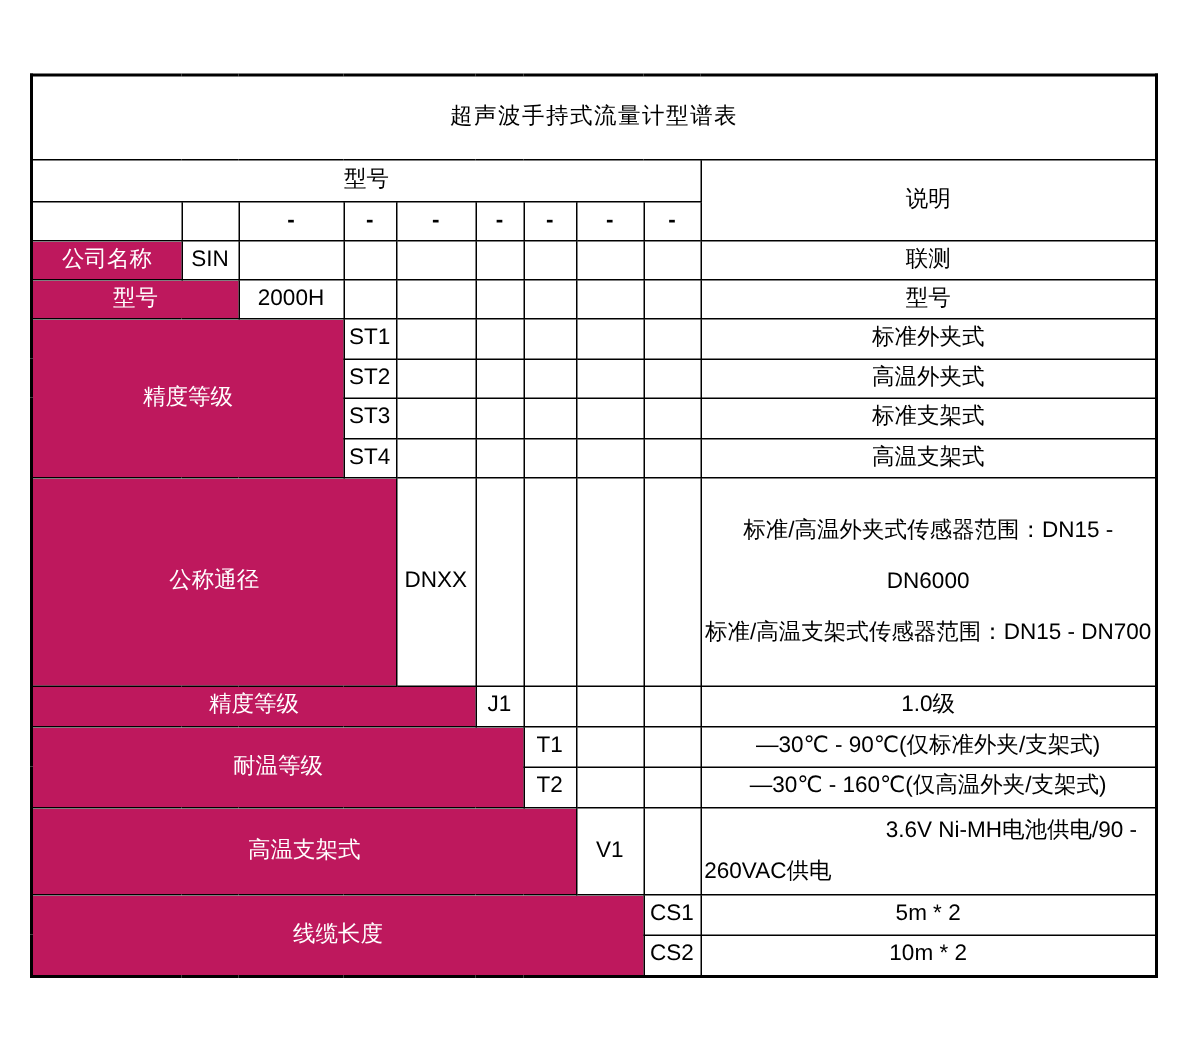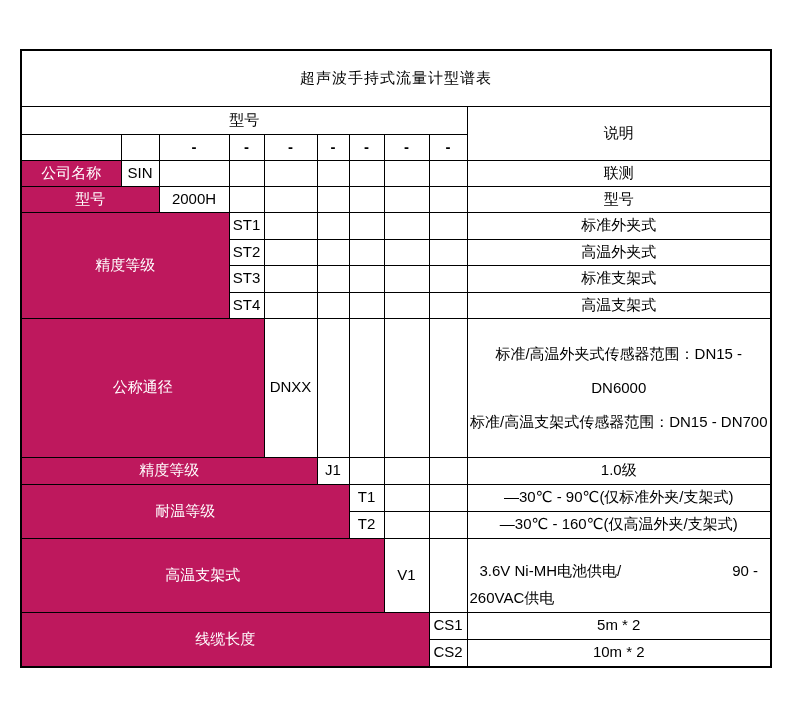--- a/index.html
+++ b/index.html
@@ -28,24 +28,23 @@
   }
   .title-cell { font-size: 16px; letter-spacing: 1px; }
   .blue {
     background: #be185d;
     color: #ffffff;
   }
   .desc-cell { padding: 2px 6px; }
   .range-line { line-height: 34px; }
   .power-line1 {
     display: flex;
-    justify-content: space-between;
+    justify-content: flex-end;
     padding: 0 10px;
     line-height: 27px;
-    margin-top: 17px;
   }
   .power-line2 { text-align: left; line-height: 27px; }
   .dash-cell { font-weight: bold; }
 </style>
 </head>
 <body>
 
 <div class="page">
   <table class="spec">
     <colgroup>

